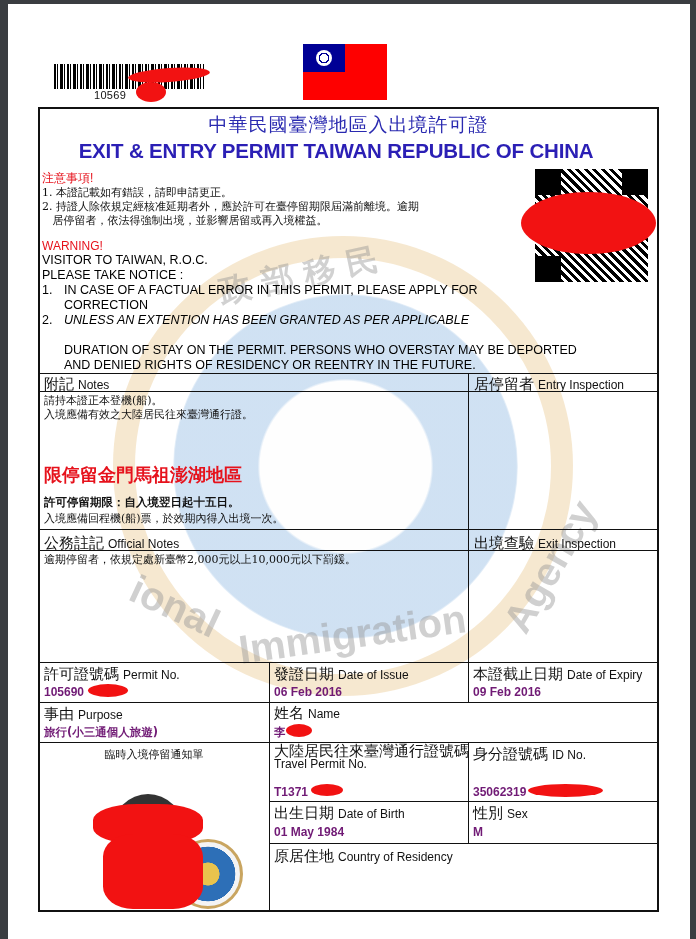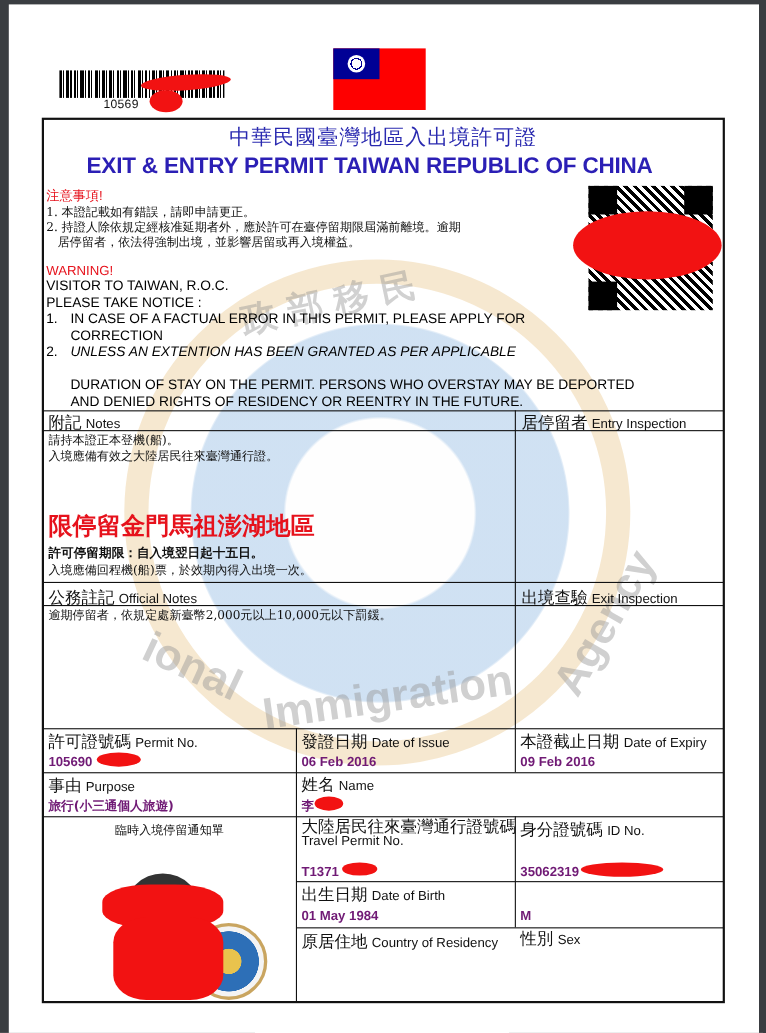--- a/index.html
+++ b/index.html
@@ -45,21 +45,21 @@
       linear-gradient(#000,#000) 0 87px/26px 26px no-repeat,
       repeating-linear-gradient(45deg,#000 0 3px,#fff 3px 6px),
       #fff; }
   .qr-redact { left:513px; top:188px; width:135px; height:62px; }
   
   .hl { height:1px; background:#111; }
   .vl { width:1px; background:#111; }
   .cell-label { font-size:12px; color:#111; }
   .cell-label .zh { font-family:"DejaVu Serif", serif; font-size:15px; margin-right:4px; }
   .cell-val { font-size:12px; font-weight:bold; color:#701a75; }
-  .big-red { font-family:Liberation Mono, monospace; font-weight:bold; color:#e6121c; font-size:22px; }
+  .big-red { font-family:Liberation Mono, monospace; font-weight:bold; color:#e6121c; font-size:18px; }
   .bold-zh { font-family:"DejaVu Sans", sans-serif; font-weight:bold; font-size:11.5px; color:#111; }
   .seal { left:165px; top:835px; width:70px; height:70px; border-radius:50%;
     border:3px solid #c9a560; background:radial-gradient(circle,#e9c34d 0 25%,#2d6fb7 26% 60%,#f4f4f4 61%); box-sizing:border-box; }
 </style>
 </head>
 <body>
 
 <div class="page">
 
   <div class="abs wm"></div>
@@ -183,21 +183,21 @@
     <span class="zh">身分證號碼</span><span>ID No.</span>
   </div>
   <div class="abs cell-val" style="left:465px;top:781px;">35062319</div>
   <div class="abs redact" style="left:520px;top:780px;width:75px;height:13px;"></div>
 
   <div class="abs cell-label" style="left:266px;top:800px;">
     <span class="zh">出生日期</span><span>Date of Birth</span>
   </div>
   <div class="abs cell-val" style="left:266px;top:821px;">01 May 1984</div>
 
-  <div class="abs cell-label" style="left:465px;top:800px;margin-top:40px;">
+  <div class="abs cell-label" style="left:465px;top:800px;">
     <span class="zh">性別</span><span>Sex</span>
   </div>
   <div class="abs cell-val" style="left:465px;top:821px;">M</div>
 
   <div class="abs cell-label" style="left:266px;top:843px;">
     <span class="zh">原居住地</span><span>Country of Residency</span>
   </div>
   <div class="abs cell-val" style="left:266px;top:863px;"></div>
 
 </div>

